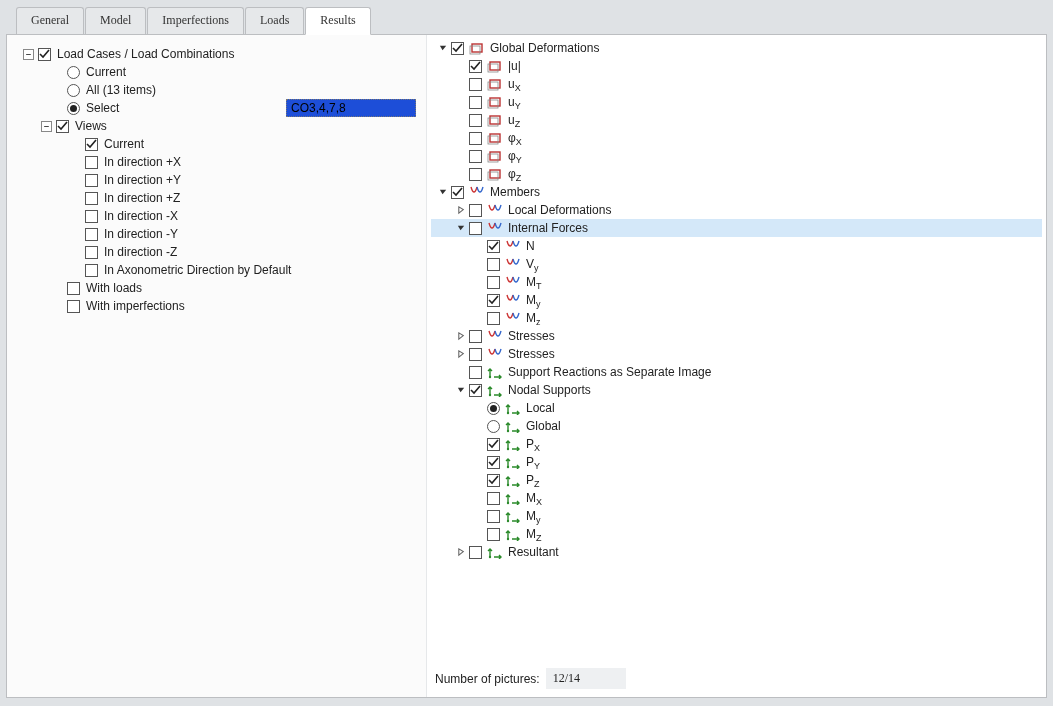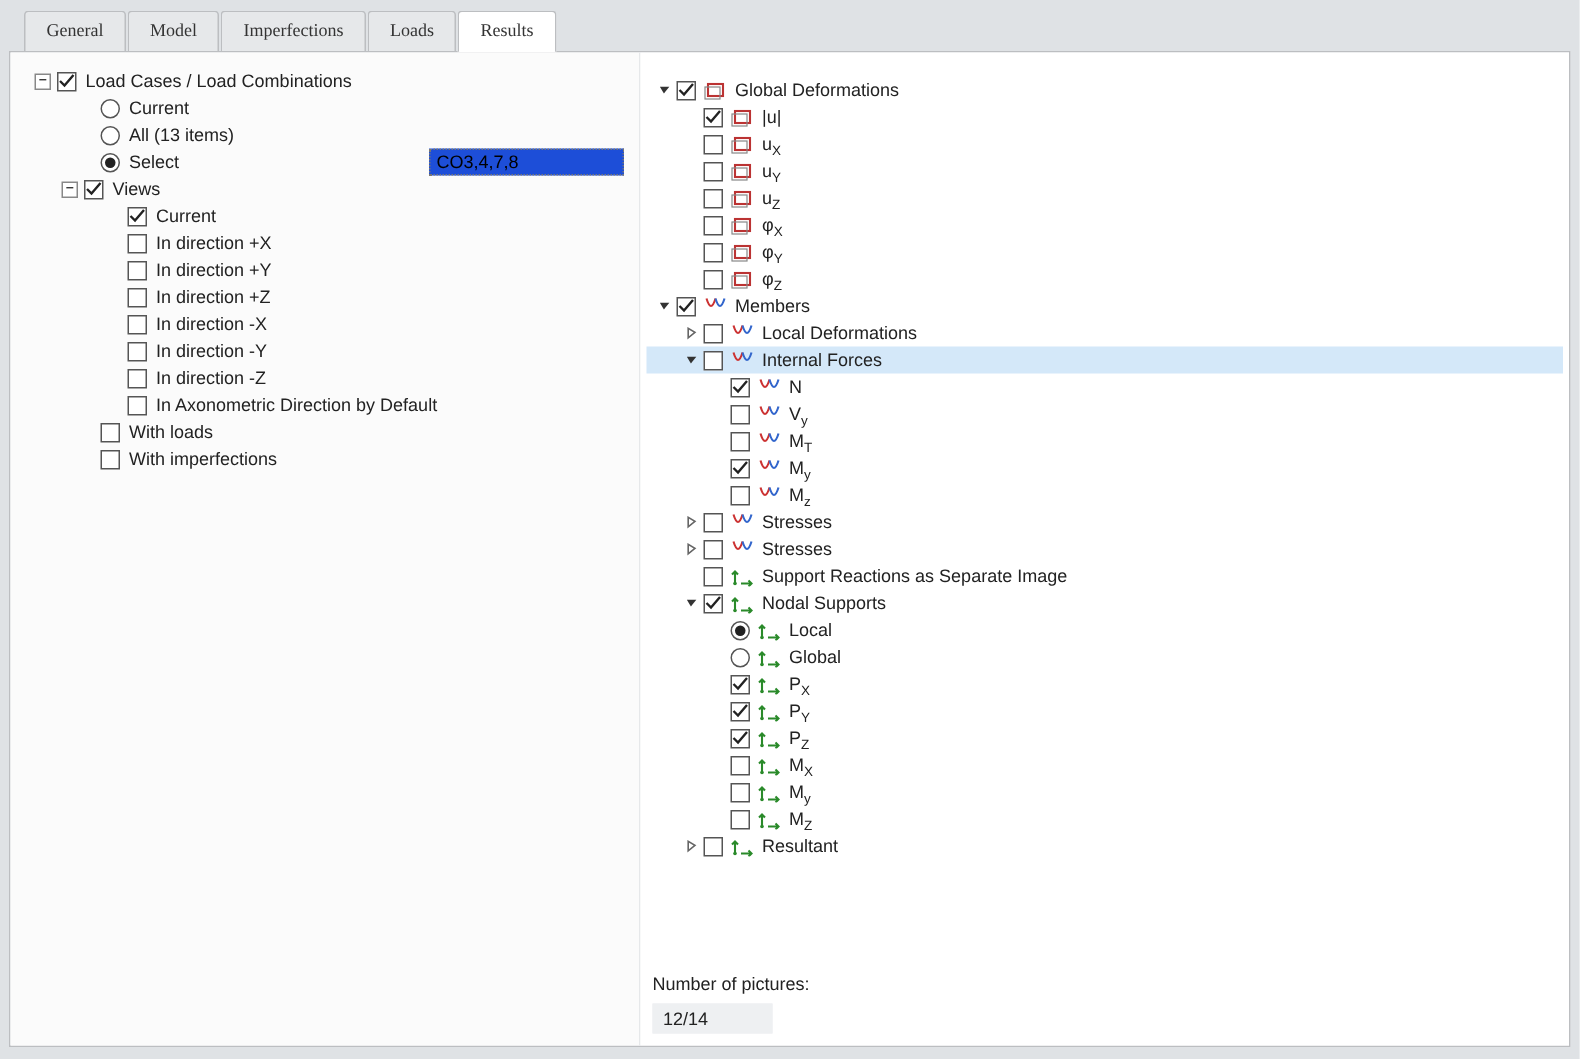--- a/index.html
+++ b/index.html
@@ -52,38 +52,38 @@
     height: 100%;
   }
   .left-col {
     width: 420px;
     padding: 10px 4px 10px 4px;
     background: #fbfbfb;
     border-right: 1px solid #e6e8ea;
   }
   .right-col {
     flex: 1;
-    padding: 16px 4px 32px 4px;
+    padding: 4px 4px 32px 4px;
     background: #fff;
     position: relative;
   }
   .footer {
     position: absolute;
     left: 8px;
     bottom: 8px;
     display: flex;
-    align-items: flex-start;
+    align-items: center;
     gap: 6px;
-    flex-direction: column;
   }
   .footer .valbox {
     background: #eef0f2;
     padding: 2px 14px 2px 6px;
     border: 1px solid #eef0f2;
     min-width: 80px;
+    font-family: Liberation Serif, serif;
   }
 
   
   .row {
     display: flex;
     align-items: center;
     height: 18px;
     white-space: nowrap;
     position: relative;
   }

